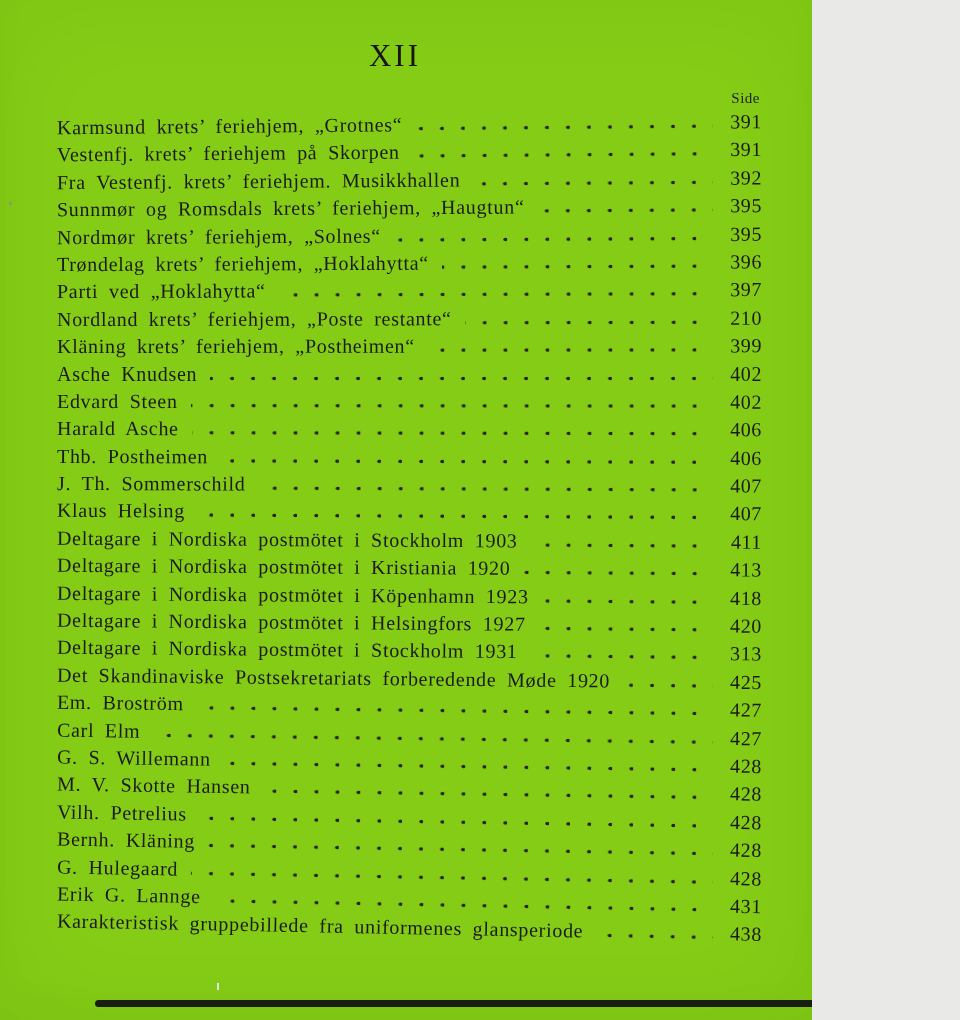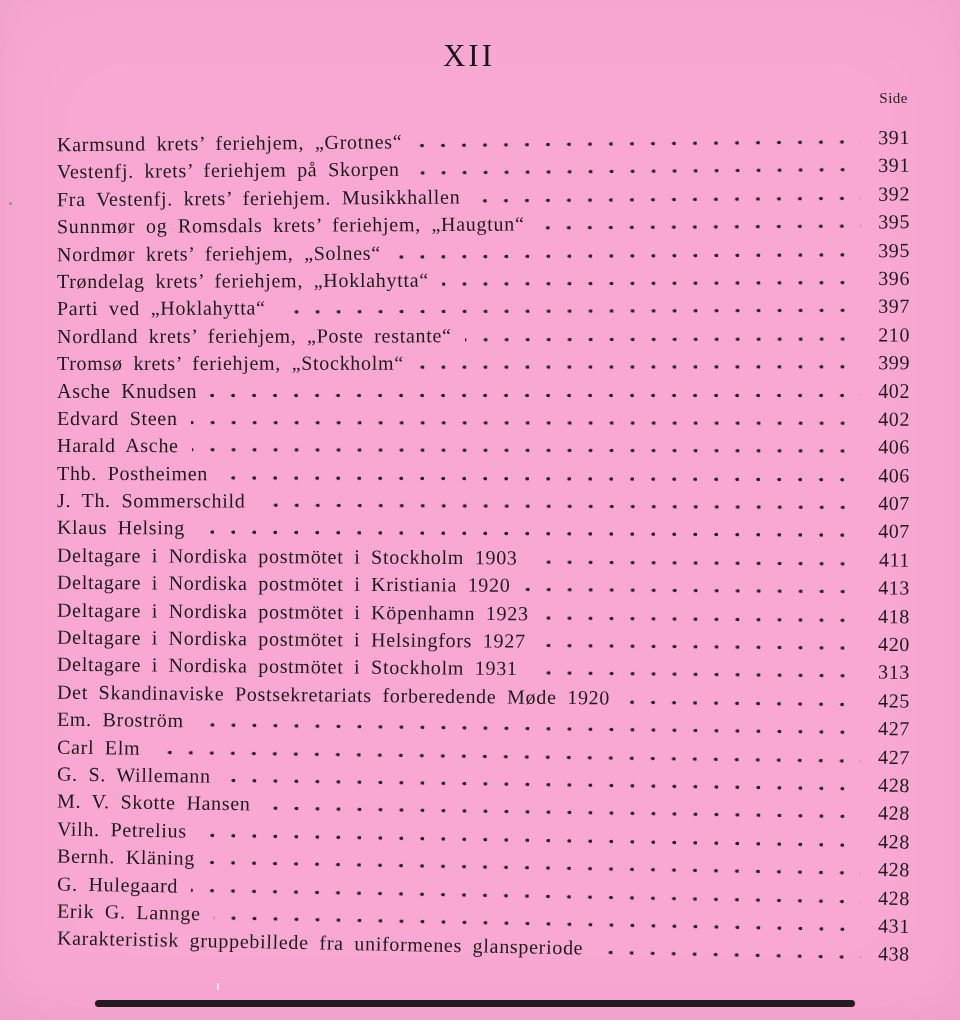--- a/index.html
+++ b/index.html
@@ -2,23 +2,23 @@
 <html><head>
 <meta charset="utf-8">
 <style>
   html, body {
     margin: 0;
     padding: 0;
     background: #e9e9e7;
   }
   .page {
     position: relative;
-    width: 960px;
+    width: 812px;
     height: 1020px;
-    background: #f9a8d4;
+    background: #84cc16;
     overflow: hidden;
     font-family: "Liberation Serif", "DejaVu Serif", serif;
     color: #1b1b1b;
     box-shadow: inset 0 0 110px rgba(0,0,0,0.035), inset 0 -18px 40px rgba(0,0,0,0.02);
   }
   .header-numeral {
     position: absolute;
     top: 38px;
     left: 0;
     right: 22px;
@@ -34,21 +34,20 @@
     font-size: 15px;
     letter-spacing: 0.5px;
     color: #222;
     text-align: center;
   }
   .toc {
     position: absolute;
     top: 114px;
     left: 57px;
     right: 50px;
-    margin-top: 17px;
   }
   .row {
     display: flex;
     align-items: baseline;
     height: 27.4px;
     line-height: 27.4px;
     white-space: nowrap;
   }
   .row .title {
     font-size: 20px;
@@ -145,21 +144,21 @@
         <span class="title">Parti ved „Hoklahytta“</span>
         <span class="leader"></span>
         <span class="pagenum">397</span>
       </div>
       <div class="row" style="transform: rotate(-0.11deg); transform-origin: 30px 50%;">
         <span class="title">Nordland krets’ feriehjem, „Poste restante“</span>
         <span class="leader"></span>
         <span class="pagenum">210</span>
       </div>
       <div class="row" style="transform: rotate(-0.055deg); transform-origin: 30px 50%;">
-        <span class="title">Tromsø krets’ feriehjem, „Stockholm“</span>
+        <span class="title">Kläning krets’ feriehjem, „Postheimen“</span>
         <span class="leader"></span>
         <span class="pagenum">399</span>
       </div>
       <div class="row">
         <span class="title">Asche Knudsen</span>
         <span class="leader"></span>
         <span class="pagenum">402</span>
       </div>
       <div class="row" style="transform: rotate(0.055deg); transform-origin: 30px 50%;">
         <span class="title">Edvard Steen</span>

